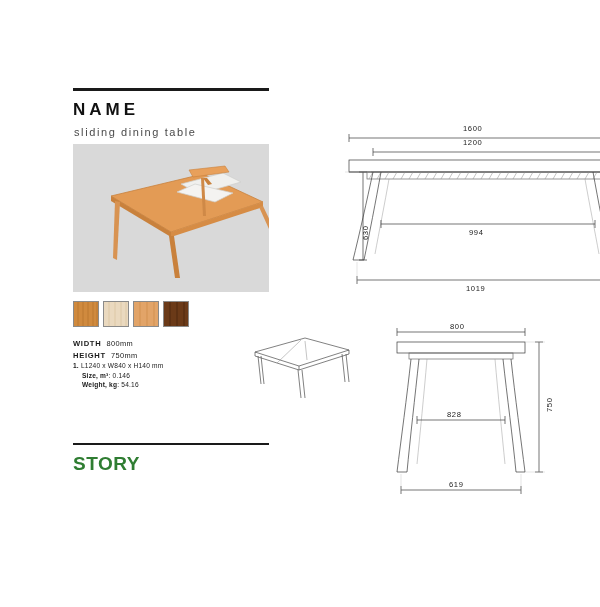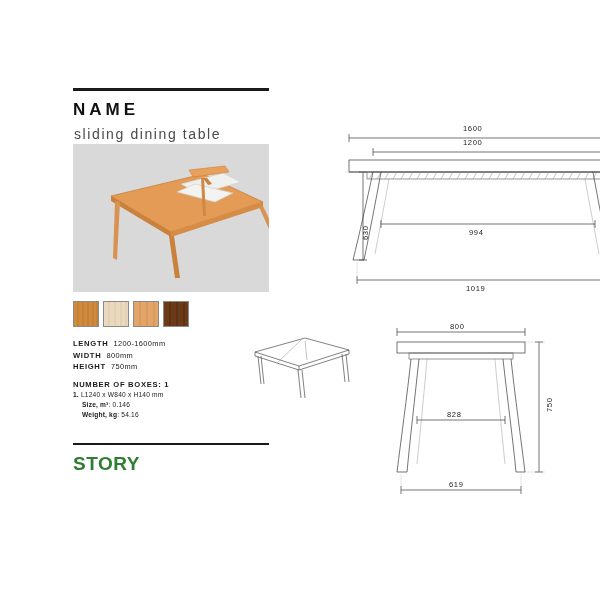--- a/index.html
+++ b/index.html
@@ -35,21 +35,21 @@
     position: absolute;
     left: 22px; top: 100px;
     font-size: 17px;
     font-weight: bold;
     letter-spacing: 4px;
     color: #111;
   }
   .subtitle {
     position: absolute;
     left: 23px; top: 126px;
-    font-size: 14px;
+    font-size: 11px;
     letter-spacing: 1.6px;
     color: #4a4a4a;
   }
 
   .photo {
     position: absolute;
     left: 22px; top: 144px;
     width: 196px;
     height: 148px;
     background: #d9d9d9;
@@ -238,30 +238,26 @@
           <line x1="6" y1="0" x2="6" y2="26"></line>
             <line x1="13" y1="0" x2="13" y2="26"></line>
           <line x1="20" y1="0" x2="20" y2="26"></line>
         </g>
       </svg>
     </div>
   </div>
 
   <div class="specs">
     <div class="row">
-      <span class="k">LENGTH</span><span class="v">1200-1600mm</span>
-    </div>
-    <div class="row">
       <span class="k">WIDTH</span><span class="v">800mm</span>
     </div>
     <div class="row">
       <span class="k">HEIGHT</span><span class="v">750mm</span>
     </div>
 
-    <div class="boxes-title">NUMBER OF BOXES: 1</div>
 
     <div class="box-line">
       <b>1.</b>
       <span>L1240 x W840 x H140 mm</span>
     </div>
     <div class="box-line box-indent">
       <b>Size, m³</b><span>: 0.146</span>
     </div>
     <div class="box-line box-indent">
       <b>Weight, kg</b><span>: 54.16</span>

